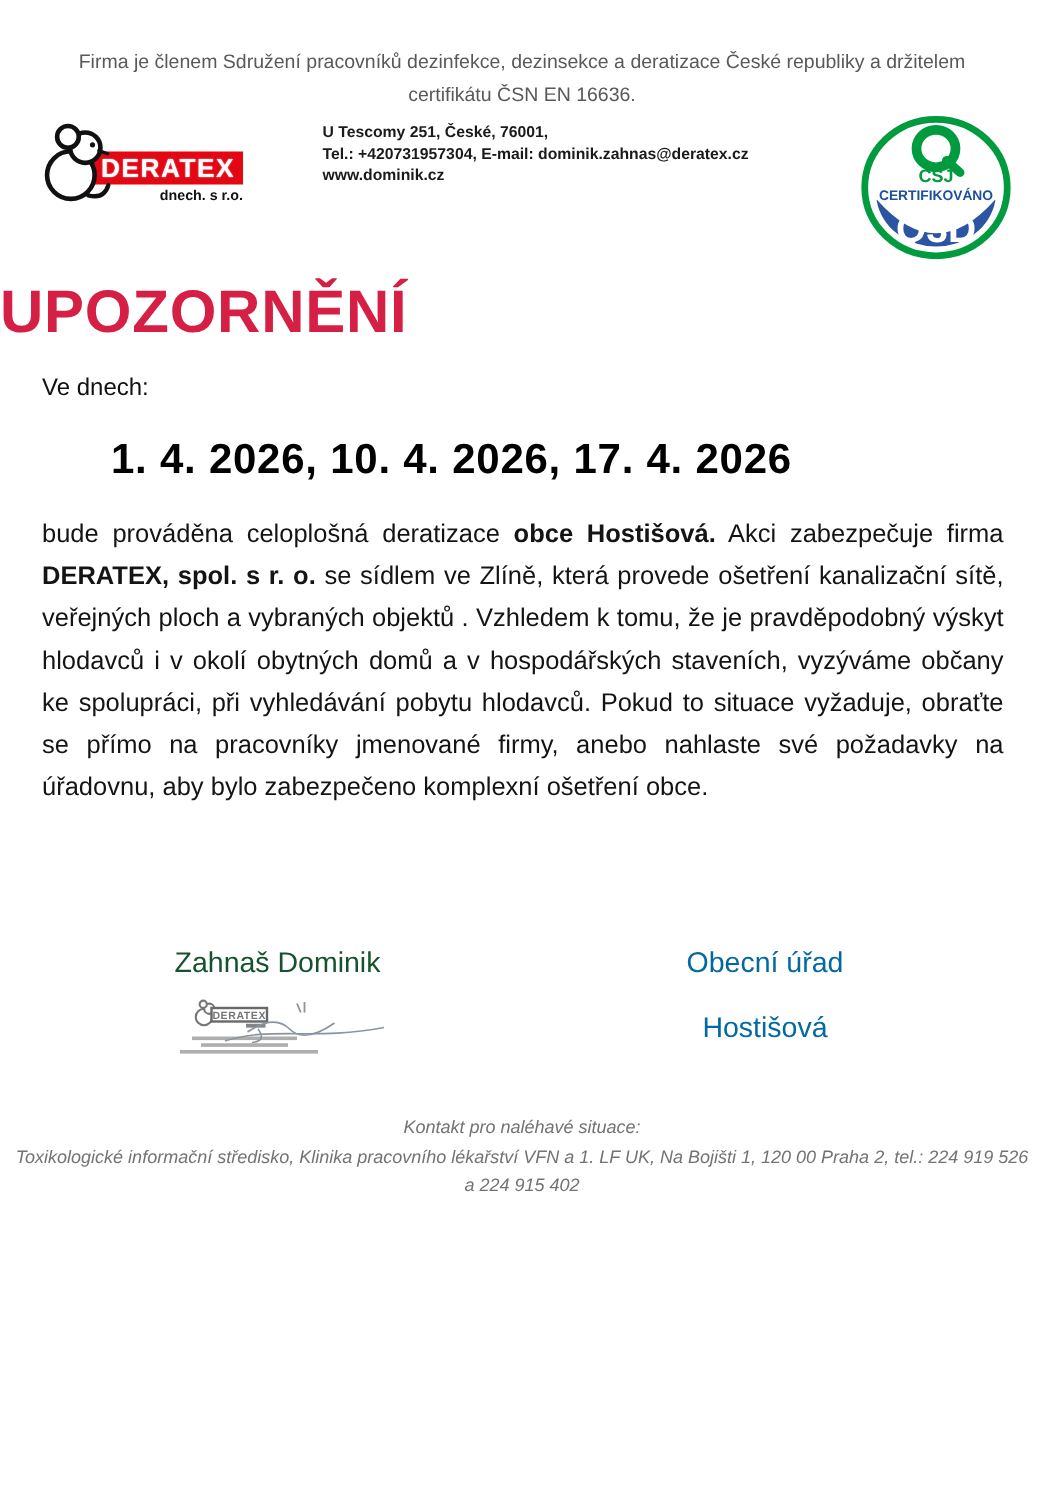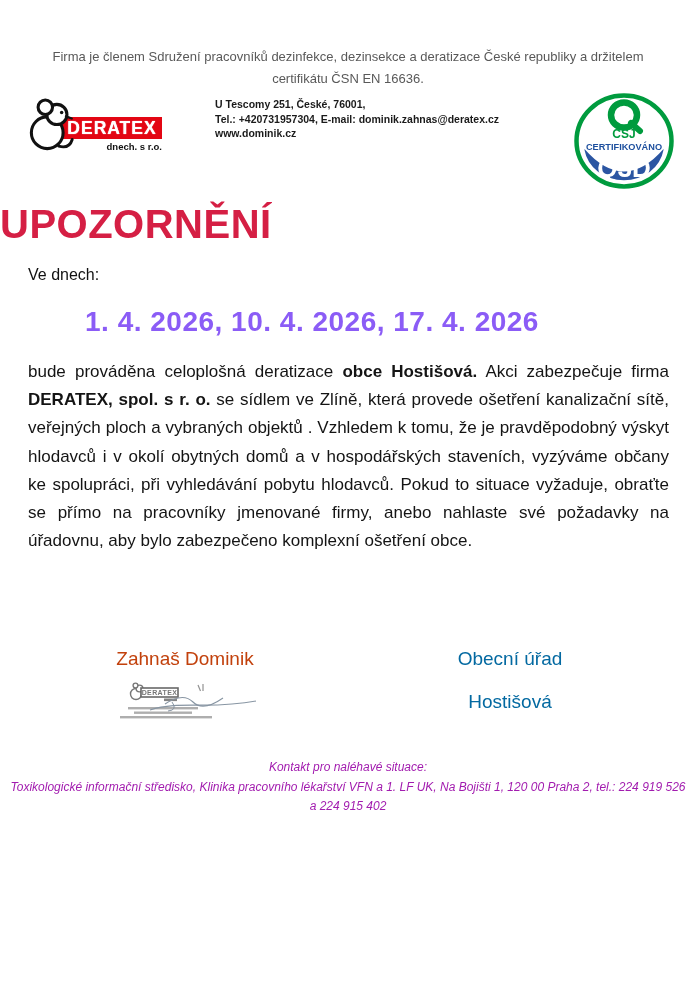--- a/index.html
+++ b/index.html
@@ -1,20 +1,20 @@
 <!DOCTYPE html>
 <html><head>
 <meta charset="utf-8">
 <style>
   html, body { margin: 0; padding: 0; background: #ffffff; }
   body {
     width: 696px; height: 995px; position: relative; overflow: hidden;
     font-family: "Liberation Sans", sans-serif; color: #141414;
   }
-  .page { position: absolute; inset: 0; margin-top: 16px; }
+  .page { position: absolute; inset: 0; }
 
   
   .disclaimer {
     position: absolute; top: 30px; left: 38px; width: 620px;
     text-align: center; font-size: 13px; line-height: 21.5px; color: #595959;
   }
 
   
   .logo-block { position: absolute; left: 28px; top: 84px; width: 178px; height: 58px; }
   .logo-mouse { position: absolute; left: 0; top: -2px; width: 50px; height: 56px; z-index: 2; }
@@ -41,41 +41,41 @@
   
   .title {
     position: absolute; top: 186px; left: 0; width: 100%;
     font-size: 40px; font-weight: 700;
     color: #d51f44; letter-spacing: 0.5px;
   }
 
   .intro { position: absolute; left: 28px; top: 250px; font-size: 16px; color: #111111; }
 
   .dates {
-    position: absolute; left: 85px; top: 290px;
-    font-size: 28px; font-weight: 700; color: #8b5cf6; letter-spacing: 0.5px;
+    position: absolute; left: 74px; top: 290px;
+    font-size: 28px; font-weight: 700; color: #000000; letter-spacing: 0.5px;
   }
 
   .body-par {
     position: absolute; left: 28px; top: 342px; width: 641px;
     text-align: justify; font-size: 17px; line-height: 28.2px; color: #141414;
   }
   .body-par .b { font-weight: 700; }
 
   
-  .sig-left  { position: absolute; left: 60px;  top: 632px; width: 250px; text-align: center; font-size: 19px; color: #c2410c; }
+  .sig-left  { position: absolute; left: 60px;  top: 632px; width: 250px; text-align: center; font-size: 19px; color: #14532d; }
   .sig-right { position: absolute; left: 400px; top: 632px; width: 220px; text-align: center; font-size: 19px; color: #0369a1; }
   .sig-right .line2 { margin-top: 21px; }
   .stamp { position: relative; margin: 10px auto 0; width: 150px; height: 50px; }
 
   
   .footer {
     position: absolute; top: 742px; left: 0; width: 100%;
     text-align: center; font-style: italic; font-size: 12px;
-    line-height: 19.5px; color: #a21caf;
+    line-height: 19.5px; color: #737373;
   }
 </style>
 </head>
 <body>
 
 <div class="page">
 
   <div class="disclaimer">Firma je členem Sdružení pracovníků dezinfekce, dezinsekce a deratizace České republiky a držitelem certifikátu ČSN EN 16636.</div>
 
   <div class="logo-block">

